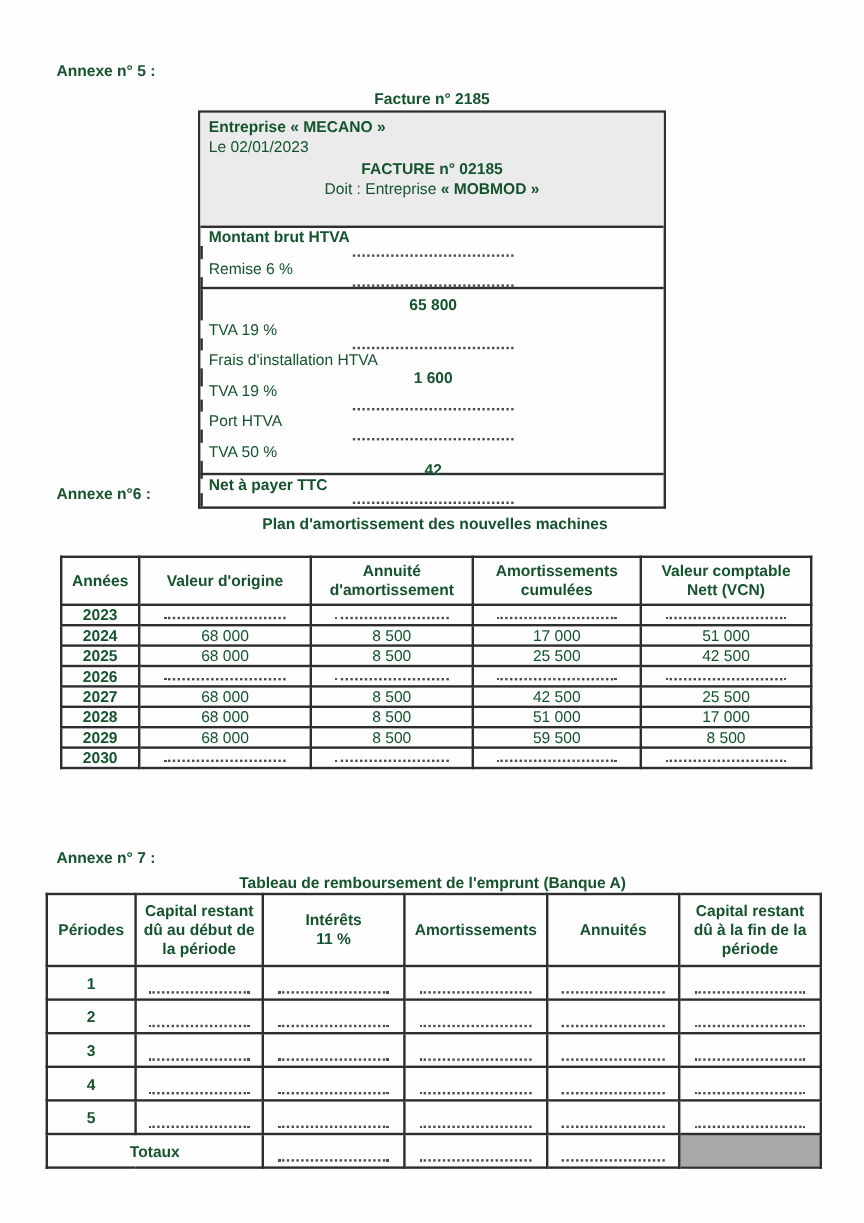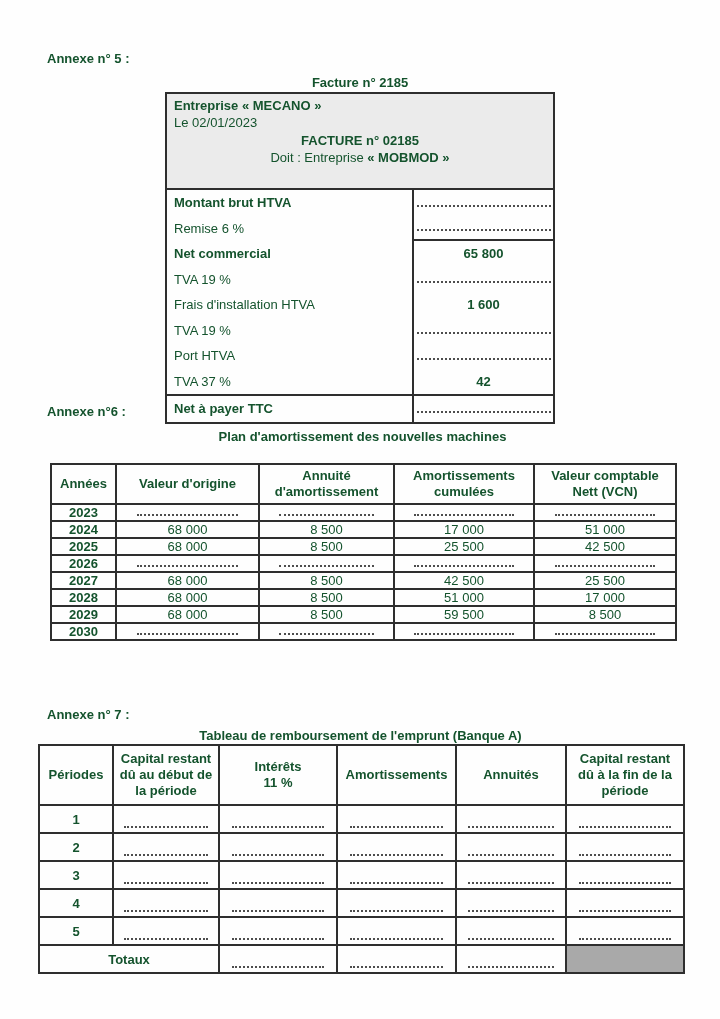--- a/index.html
+++ b/index.html
@@ -10,21 +10,21 @@
   .bold { font-weight:bold; }
   .heading { position:absolute; left:47px; font-size:13px; font-weight:bold; }
   .tbl-title { position:absolute; text-align:center; font-size:13px; font-weight:bold; }
 
   
   .invoice { position:absolute; left:165px; top:92px; width:390px; border:2px solid #2e2e2e; box-sizing:border-box; }
   .inv-header { background:#ebebeb; border-bottom:2px solid #2e2e2e; padding:3px 7px 22px 7px; font-size:13px; line-height:17px; }
   .ih-company { font-weight:bold; }
   .ih-facture { text-align:center; font-weight:bold; margin-top:1px; }
   .ih-doit { text-align:center; }
-  .inv-row { display:flex; height:25.5px; }
+  .inv-row { display:flex; height:25.5px;flex-direction:column; }
   .inv-row.septop { border-top:2px solid #2e2e2e; }
   .inv-label { width:238px; padding-left:7px; font-size:13px; display:flex; align-items:center; }
   .inv-value { flex:1; border-left:2px solid #2e2e2e; display:flex; align-items:center; justify-content:center; font-size:13px; font-weight:bold; }
   .inv-value.vsep { border-bottom:2px solid #2e2e2e; }
   .dots { display:block; border-bottom:2px dotted #4d4d4d; height:0; }
   .inv-value .dots { width:134px; margin-top:6px; }
 
   
   table { border-collapse:collapse; table-layout:fixed; position:absolute; }
   th, td { border:2px solid #2e2e2e; font-size:13px; padding:0; overflow:hidden; }
@@ -76,21 +76,20 @@
             <span class="dots"></span>
           </div>
       </div>
       <div class="inv-row">
         <div class="inv-label">Remise 6 %</div>
         <div class="inv-value vsep">
             <span class="dots"></span>
           </div>
       </div>
       <div class="inv-row">
-        <div class="inv-label bold">Net commercial</div>
         <div class="inv-value">65 800</div>
       </div>
       <div class="inv-row">
         <div class="inv-label">TVA 19 %</div>
         <div class="inv-value">
             <span class="dots"></span>
           </div>
       </div>
       <div class="inv-row">
         <div class="inv-label">Frais d'installation HTVA</div>
@@ -102,21 +101,21 @@
             <span class="dots"></span>
           </div>
       </div>
       <div class="inv-row">
         <div class="inv-label">Port HTVA</div>
         <div class="inv-value">
             <span class="dots"></span>
           </div>
       </div>
       <div class="inv-row">
-        <div class="inv-label">TVA 37 %</div>
+        <div class="inv-label">TVA 50 %</div>
         <div class="inv-value">42</div>
       </div>
       <div class="inv-row septop">
         <div class="inv-label bold">Net à payer TTC</div>
         <div class="inv-value">
             <span class="dots"></span>
           </div>
       </div>
     </div>
   </div>

